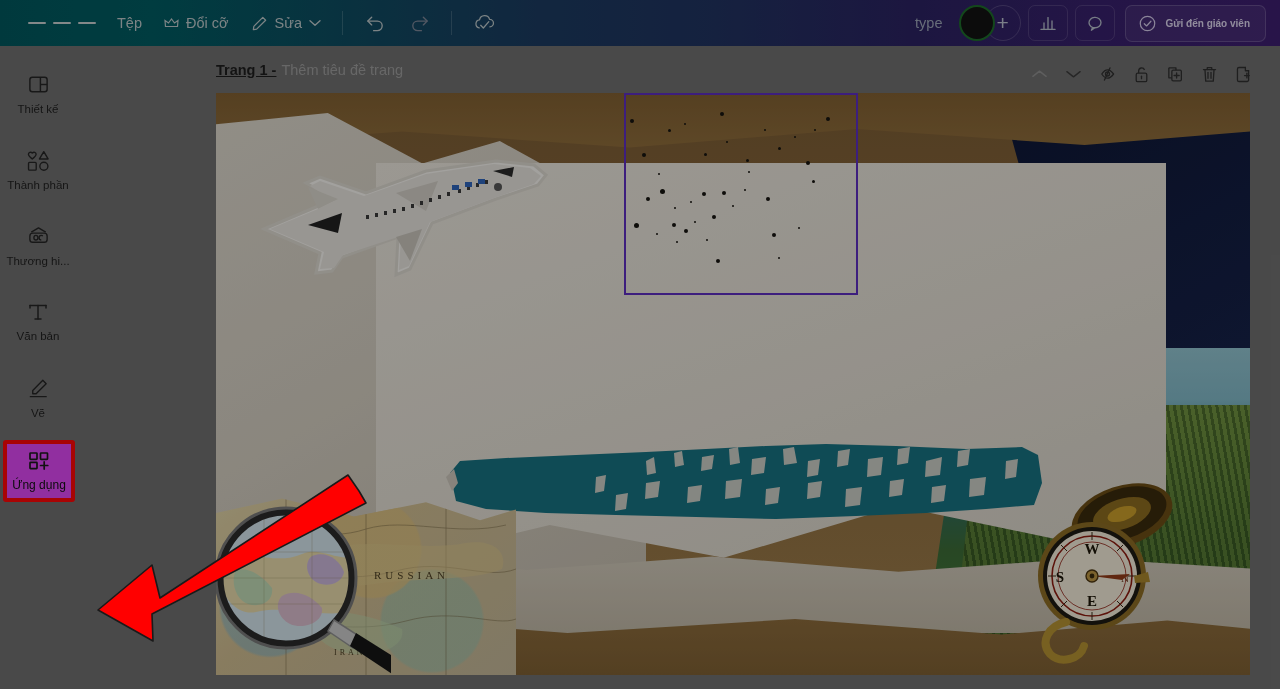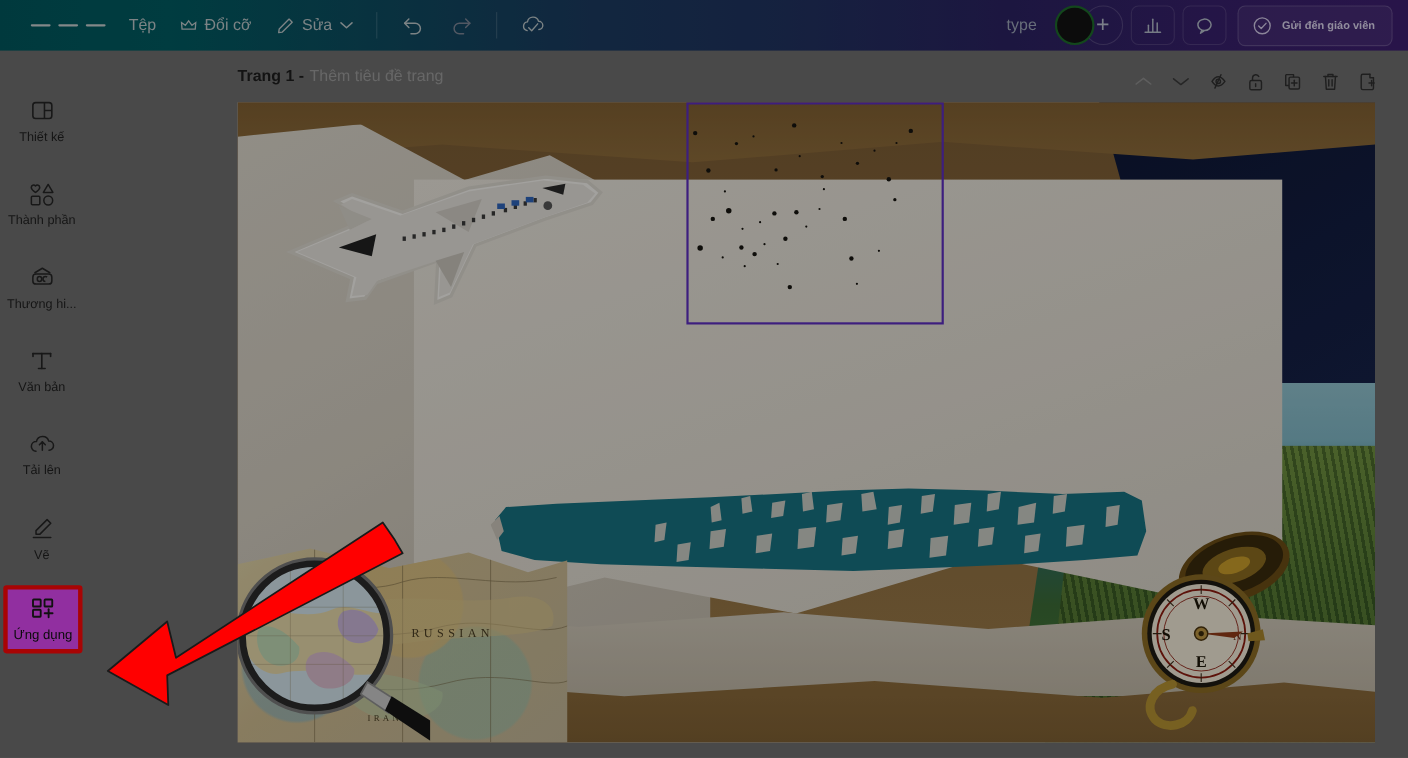--- a/index.html
+++ b/index.html
@@ -71,21 +71,21 @@
     border-radius: 7px; padding: 8px 15px 8px 12px;
     color: #d9d2ea; font-size: 10px; font-weight: 700;
     margin-left: 10px; cursor: pointer; white-space: nowrap;
   }
 
   
   .sidebar {
     position: absolute; left: 0; top: 46px; width: 76px; height: 643px;
     background: #6e6e6e;
     display: flex; flex-direction: column; align-items: center;
-    padding-top: 30px;
+    padding-top: 14px;
     z-index: 20;
   }
   .side-item {
     width: 72px; min-height: 68px;
     display: flex; flex-direction: column; align-items: center; justify-content: center;
     gap: 7px; margin-bottom: 8px; cursor: pointer;
     color: #262626;
   }
   .side-label {
     font-size: 11.5px; color: #1f1f1f; text-align: center;
@@ -105,21 +105,21 @@
   
   .workspace {
     position: absolute; left: 76px; top: 46px; width: 1204px; height: 643px;
     background: #6e6e6e; z-index: 10;
   }
   .page-header {
     position: absolute; left: 140px; top: 16px;
     font-size: 14.5px; color: #9a9a9a;
     display: flex; gap: 5px; align-items: baseline;
   }
-  .page-header .pg-num { font-weight: 700; color: #1d1d1d; }
+  .page-header .pg-num { font-weight: 700; color: #1d1d1d; text-decoration: underline; }
   .page-tools {
     position: absolute; right: 22px; top: 14px;
     display: flex; align-items: center; gap: 4px;
   }
   .ptool {
     width: 30px; height: 28px; display: flex; align-items: center; justify-content: center;
     cursor: pointer; border-radius: 4px;
   }
 
   
@@ -381,30 +381,20 @@
           <path d="M3 4.5 H19"></path>
             <path d="M11 4.5 V18"></path>
             <path d="M3 4.5 V7"></path>
             <path d="M19 4.5 V7"></path>
           <path d="M8 18 H14"></path>
         </svg>
       </span>
       <span class="side-label">Văn bản</span>
     </div>
 
-    <div class="side-item">
-      <span class="icn">
-        <svg width="25" height="22" viewBox="0 0 26 22" fill="none" stroke="#242424" stroke-width="1.45" stroke-linecap="round" stroke-linejoin="round">
-          <path d="M7 17.5 A4.6 4.6 0 0 1 7.4 8.3 A6 6 0 0 1 19 7.8 A4.3 4.3 0 0 1 19.3 16.6"></path>
-          <path d="M13 16.5 V8.8"></path>
-            <path d="M10.2 11.4 L13 8.6 L15.8 11.4"></path>
-        </svg>
-      </span>
-      <span class="side-label">Tải lên</span>
-    </div>
 
     <div class="side-item">
       <span class="icn">
         <svg width="23" height="23" viewBox="0 0 24 24" fill="none" stroke="#242424" stroke-width="1.45" stroke-linecap="round" stroke-linejoin="round">
           <path d="M16.5 3.5 L20 7 L9.5 17.5 H6 V14 Z"></path>
           <path d="M3.5 20.5 H20"></path>
         </svg>
       </span>
       <span class="side-label">Vẽ</span>
     </div>

